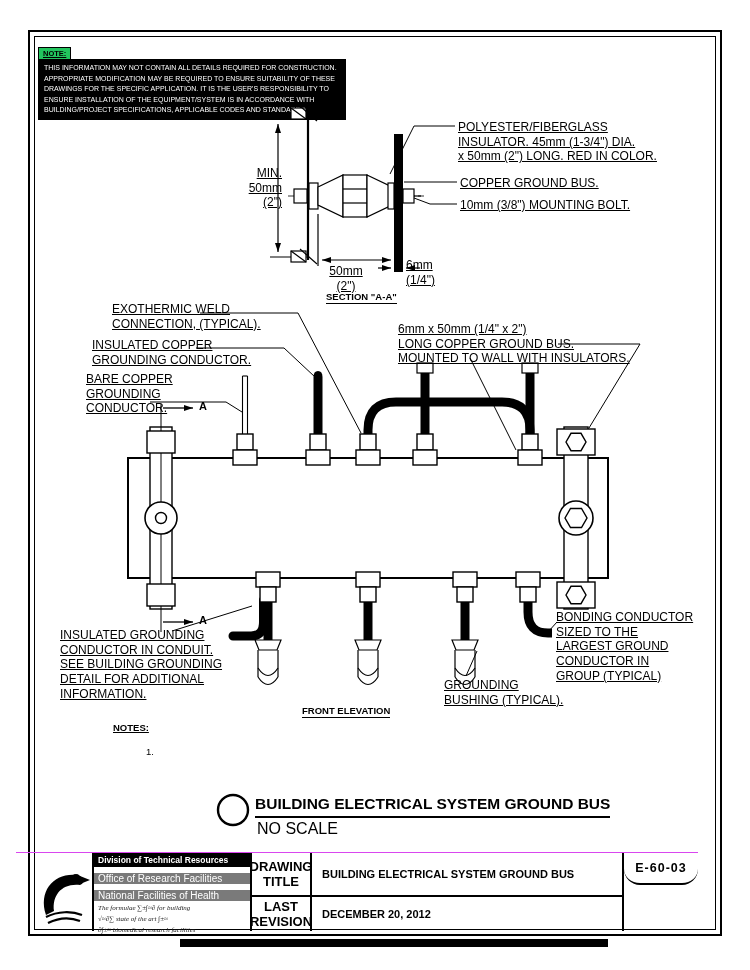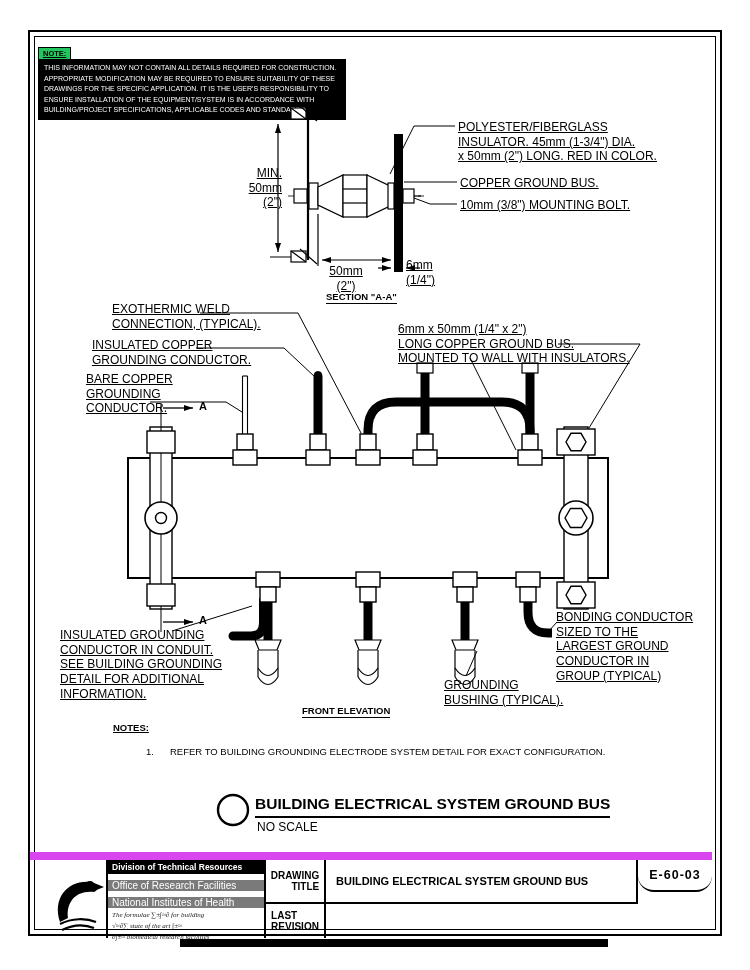--- a/index.html
+++ b/index.html
@@ -7,34 +7,34 @@
   .frame-outer{position:absolute;left:28px;top:30px;width:694px;height:906px;border:2.5px solid #000;box-sizing:border-box;}
   .frame-inner{position:absolute;left:34px;top:36px;width:682px;height:894px;border:1px solid #000;box-sizing:border-box;}
   .lines{position:absolute;left:0;top:0;}
   .lbl{position:absolute;font-size:12px;line-height:1.22;white-space:pre-line;color:#000;text-decoration:underline;}
   .ctr{text-align:center;}
   .udl{display:inline-block;border-bottom:1.6px solid #000;padding-bottom:1px;font-weight:bold;font-size:9.5px;}
   .notebox{position:absolute;left:38px;top:42px;width:308px;}
   .note-head{display:inline-block;border:1px solid #000;background:#22c55e;font-size:7.5px;font-weight:bold;text-decoration:underline;padding:1px 4px;position:relative;z-index:2;}
   .note-body{background:#000;color:#fff;border:1px solid #000;font-size:7px;line-height:1.5;padding:3px 5px;margin-top:-1px;}
   .cap-title{position:absolute;left:255px;top:795px;font-size:15.5px;font-weight:bold;border-bottom:2.5px solid #000;padding-bottom:3px;white-space:nowrap;}
-  .cap-scale{position:absolute;left:257px;top:820px;font-size:12px;}
+  .cap-scale{position:absolute;left:257px;top:820px;font-size:16px;}
   .notes-heading{position:absolute;left:113px;top:722px;font-size:9.5px;font-weight:bold;text-decoration:underline;}
   .note-item{position:absolute;font-size:9.5px;}
   .a-mark{position:absolute;font-size:11px;font-weight:bold;}
   
-  .tblock{position:absolute;left:30px;top:852px;width:682px;height:78px;border-top:8px solid #d946ef;box-sizing:border-box;}
+  .tblock{position:absolute;left:16px;top:852px;width:682px;height:78px;border-top:1px solid #d946ef;box-sizing:border-box;}
   .tcell{position:absolute;box-sizing:border-box;}
   .tb-logo{left:0;top:0;width:78px;height:78px;border-right:2px solid #000;}
   .tb-org{left:78px;top:0;width:158px;height:78px;border-right:2px solid #000;}
   .tb-division{height:14px;background:#000;color:#fff;font-size:8.5px;font-weight:bold;line-height:14px;padding-left:4px;}
   .tb-office,.tb-inst{height:11px;background:#7a7a7a;color:#fff;font-size:10px;line-height:11px;padding-left:4px;margin-top:6px;}
   .tb-script{padding:2px 4px;font-family:"Liberation Serif",serif;font-style:italic;font-size:7px;line-height:1.55;color:#222;}
-  .tb-lbl1{left:236px;top:0;width:60px;height:44px;border-right:2px solid #000;border-bottom:2px solid #000;display:flex;align-items:center;justify-content:center;font-size:10px;font-weight:bold;text-align:right;white-space:pre-line;}
-  .tb-lbl2{left:236px;top:44px;width:60px;height:34px;border-right:2px solid #000;display:flex;align-items:center;justify-content:center;font-size:10px;font-weight:bold;text-align:left;white-space:pre-line;}
+  .tb-lbl1{left:236px;top:0;width:60px;height:44px;border-right:2px solid #000;border-bottom:2px solid #000;display:flex;align-items:center;justify-content:center;font-size:13px;font-weight:bold;text-align:center;white-space:pre-line;}
+  .tb-lbl2{left:236px;top:44px;width:60px;height:34px;border-right:2px solid #000;display:flex;align-items:center;justify-content:center;font-size:13px;font-weight:bold;text-align:center;white-space:pre-line;}
   .tb-val1{left:296px;top:0;width:312px;height:44px;border-right:2px solid #000;border-bottom:2px solid #000;display:flex;align-items:center;padding-left:10px;font-size:11px;font-weight:bold;}
   .tb-val2{left:296px;top:44px;width:312px;height:34px;border-right:2px solid #000;display:flex;align-items:center;padding-left:10px;font-size:11px;font-weight:bold;}
   .tb-num{left:608px;top:0;width:74px;height:32px;border-bottom:2px solid #000;display:flex;align-items:center;justify-content:center;font-size:12.5px;font-weight:bold;letter-spacing:1px;border-radius:16px;}
   .bottom-bar{position:absolute;left:180px;top:939px;width:428px;height:8px;background:#000;}
 </style>
 </head>
 <body>
 
 <div class="page">
 
@@ -209,47 +209,47 @@
 SIZED TO THE
 LARGEST GROUND
 CONDUCTOR IN
 GROUP (TYPICAL)</div>
   <div class="a-mark" style="left:199px;top:400px;">A</div>
   <div class="a-mark" style="left:199px;top:614px;">A</div>
   <div style="position:absolute;left:302px;top:700px;"><span class="udl">FRONT ELEVATION</span></div>
 
   <div class="notes-heading">NOTES:</div>
   <div class="note-item" style="left:146px;top:746px;">1.</div>
-  <div class="note-item" style="left:170px;top:746px;">REFER TO BUILDING GROUNDING ELECTRODE SYSTEM DETAIL FOR EXACT CONFIGURATION.</div>
 
   <div class="cap-title">BUILDING ELECTRICAL SYSTEM GROUND BUS</div>
   <div class="cap-scale">NO SCALE</div>
 
   <div class="tblock">
     <div class="tcell tb-logo">
       <svg width="78" height="78" viewBox="0 0 78 78">
         <path d="M30 62 C 22 38, 38 20, 60 22 C 68 23, 70 30, 64 32 C 46 30, 36 42, 38 58 Z" fill="#000"></path>
         <circle cx="60" cy="26" r="5" fill="#000"></circle>
         <path d="M64 23 L74 27 L64 31 Z" fill="#000"></path>
         <path d="M30 64 C 42 58, 56 58, 66 62" stroke="#000" stroke-width="2.2" fill="none"></path>
         <path d="M32 70 C 44 64, 54 64, 64 68" stroke="#000" stroke-width="2.2" fill="none"></path>
       </svg>
     </div>
     <div class="tcell tb-org">
       <div class="tb-division">Division of Technical Resources</div>
       <div class="tb-office">Office of Research Facilities</div>
-      <div class="tb-inst">National Institutes of Health</div>
+      <div class="tb-inst">National Facilities of Health</div>
       <div class="tb-script">
         <div>The formulae ∑±∫≈∂ for building</div>
         <div>√≈∂∑ state of the art ∫±≈</div>
         <div>∂∫±≈ biomedical research facilities</div>
       </div>
     </div>
     <div class="tcell tb-lbl1">DRAWING
 TITLE</div>
     <div class="tcell tb-lbl2">LAST
 REVISION</div>
     <div class="tcell tb-val1">BUILDING ELECTRICAL SYSTEM GROUND BUS</div>
+    <div class="tcell tb-val2">DECEMBER 20, 2012</div>
     <div class="tcell tb-num">E-60-03</div>
   </div>
 
   <div class="bottom-bar"></div>
 </div>
 
 </body></html>

